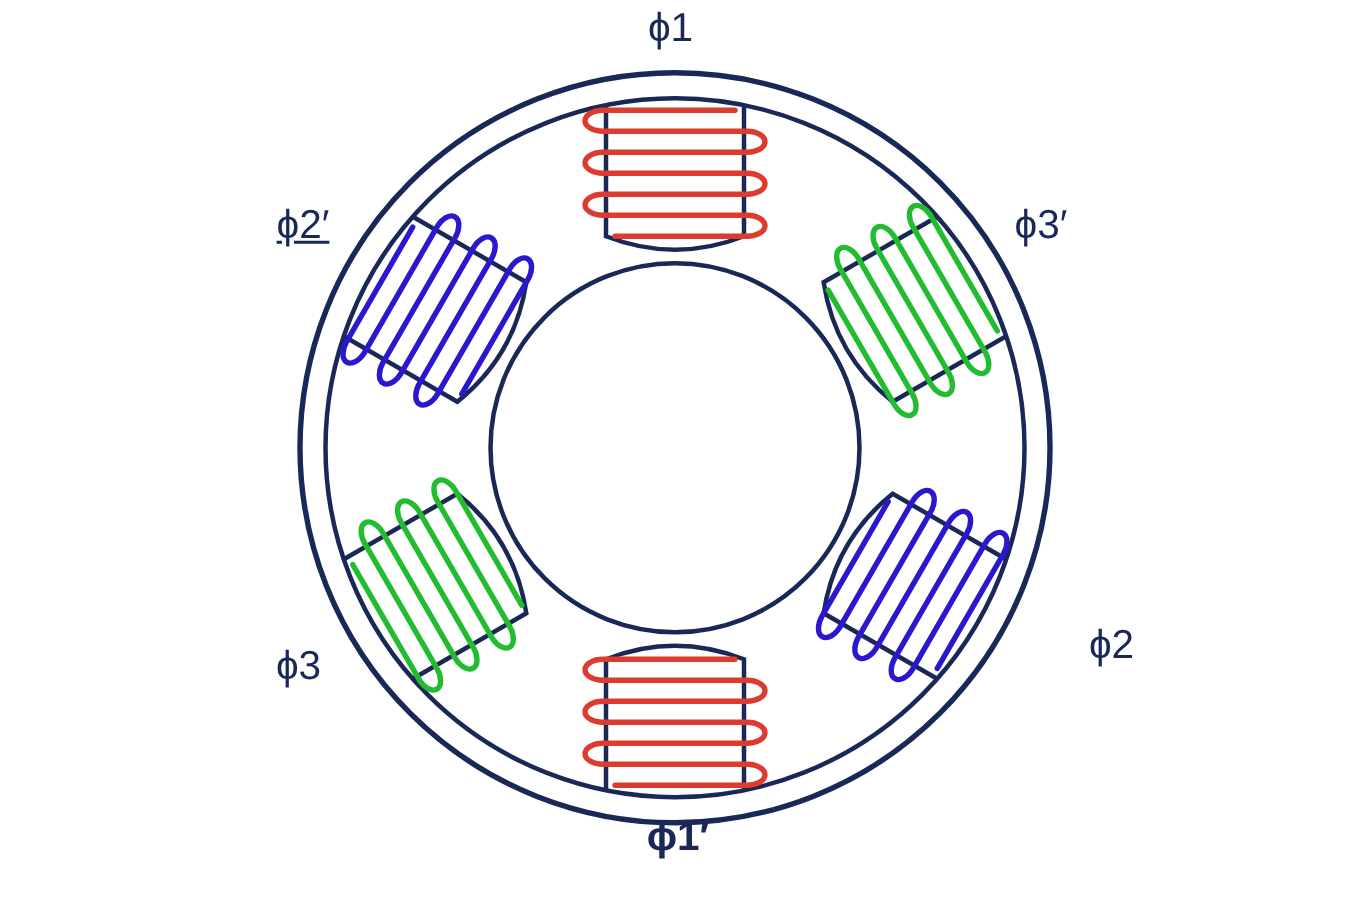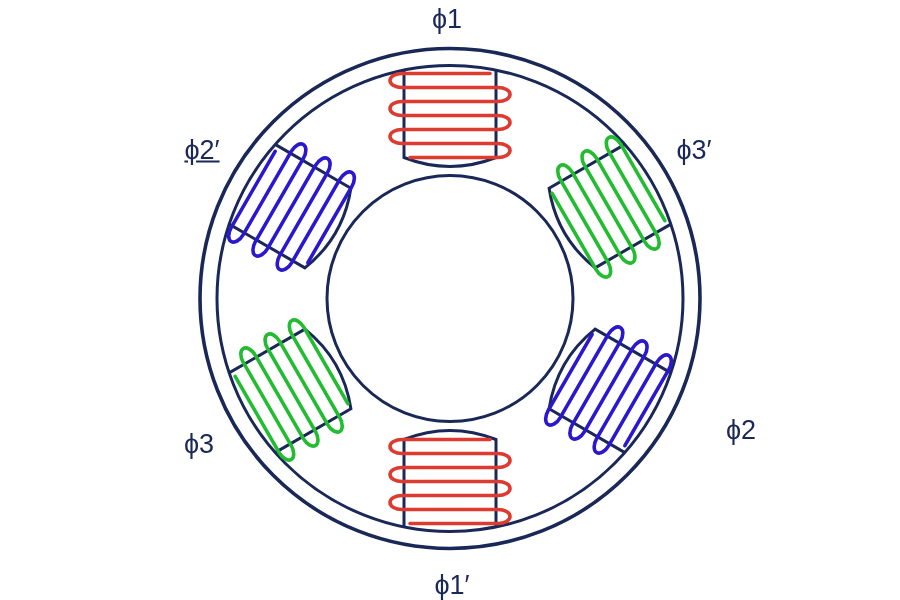--- a/index.html
+++ b/index.html
@@ -50,21 +50,21 @@
   .label-main { font-size: 30px; letter-spacing: 0.5px; }
   .label-phase { font-size: 27px; }
   
   .pos-stator { left: 643px; top: 28px;  }
   .pos-rotor  { left: 456px; top: 298px; }
   .pos-phi1   { left: 447px; top: 19px;  }
   .pos-phi2p  { left: 202px; top: 150px; text-decoration: underline; }
   .pos-phi3p  { left: 694px; top: 150px; }
   .pos-phi3   { left: 199px; top: 444px; }
   .pos-phi2   { left: 703px; top: 430px; margin-left: 38px; }
-  .pos-phi1p  { left: 452px; top: 585px; }
+  .pos-phi1p  { left: 452px; top: 558px; font-weight: bold; }
 </style>
 </head>
 <body style="background: rgb(255, 255, 255);">
 
 <div class="stage">
 
   <svg class="motor" width="900" height="600" viewBox="0 0 900 600">
     <defs>
       <g id="pole-unit">
         <path class="pole-outline" d="M -46 -228 L -46 -141 Q 0 -123 46 -141 L 46 -228"></path>

